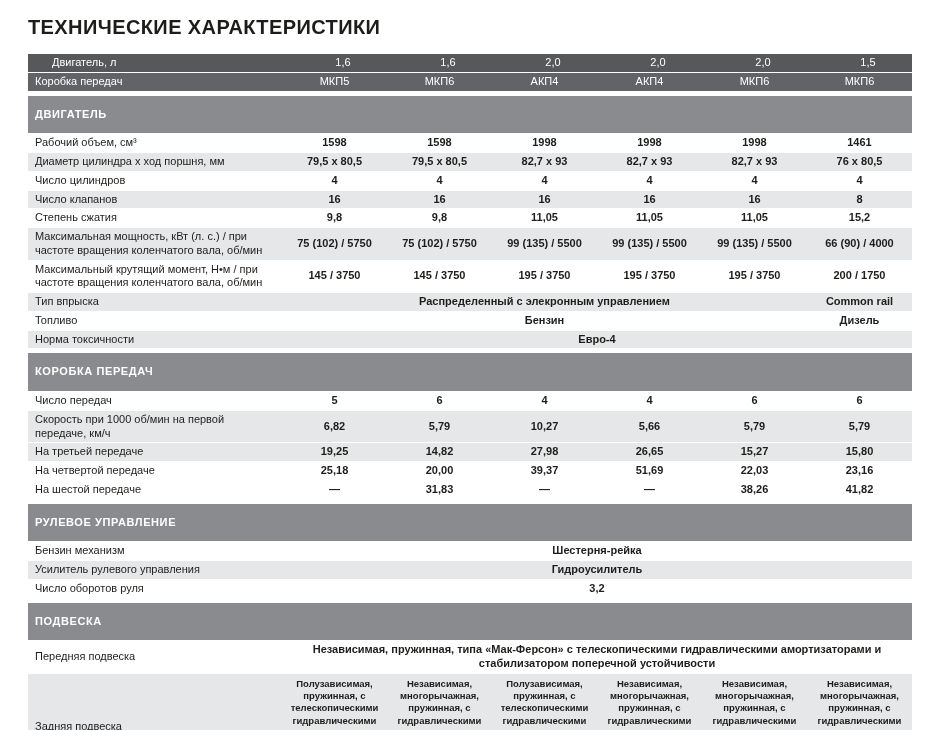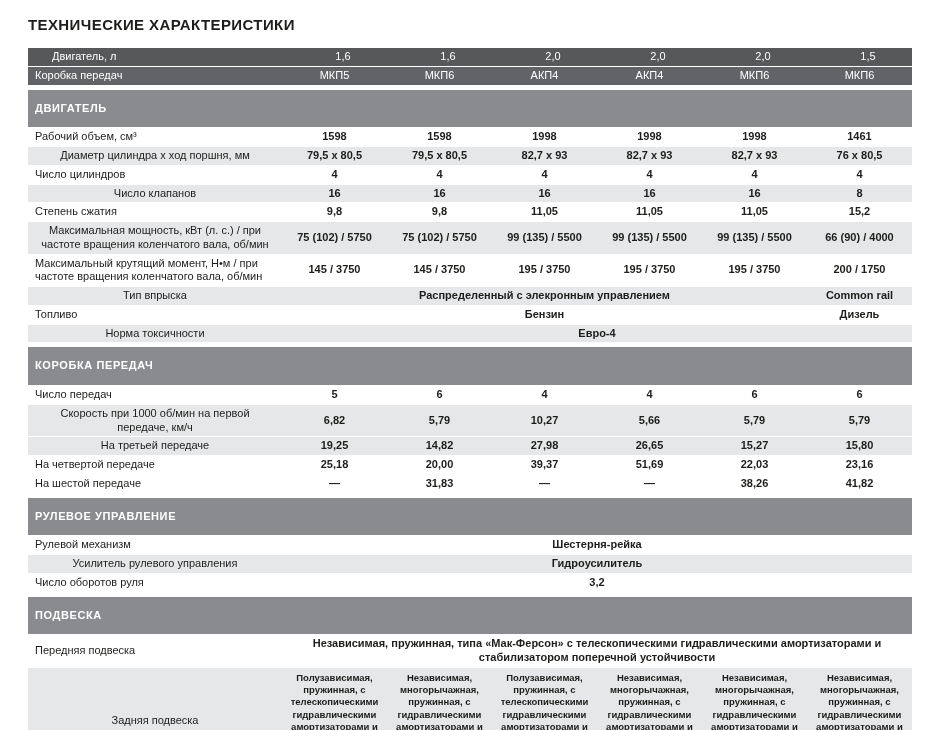--- a/index.html
+++ b/index.html
@@ -6,21 +6,21 @@
   html, body { background: #ffffff; }
   body {
     width: 938px;
     min-height: 730px;
     font-family: "Liberation Sans", sans-serif;
     color: var(--text, #1d1d1b);
     -webkit-font-smoothing: antialiased;
   }
   .page { padding: 16px 26px 0 28px; }
   .title {
-    font-size: 15px;
+    font-size: 20px;
     font-weight: bold;
     letter-spacing: 0.4px;
     color: var(--text, #1d1d1b);
     margin-bottom: 14px;
   }
   table.spec {
     width: 884px;
     border-collapse: separate;
     border-spacing: 0 1px;
     table-layout: fixed;
@@ -38,21 +38,21 @@
   tr.hdr3 td { background: var(--header-row3, #7c7d80); }
   tr.sec td {
     background: var(--section-header, #8a8b8e);
     color: #ffffff;
     font-weight: bold;
     letter-spacing: 0.6px;
     height: 15px;
     padding: 12px 7px;
   }
   tr.white td { background: var(--row-white, #ffffff); }
-  tr.gray td { background: var(--row-alt, #e6e7e8); text-align: center; }
+  tr.gray td { background: var(--row-alt, #e6e7e8); }
   tr.spacer td { background: transparent; height: 3px; padding: 0; }
 </style>
 </head>
 <body>
 
 <div class="page">
   <h1 class="title">ТЕХНИЧЕСКИЕ ХАРАКТЕРИСТИКИ</h1>
 
   <table class="spec">
     <colgroup>
@@ -217,21 +217,21 @@
           <td class="val">38,26</td>
           <td class="val">41,82</td>
         </tr>
         <tr class="spacer">
           <td colspan="7"></td>
         </tr>
         <tr class="sec">
           <td class="sec-title" colspan="7">РУЛЕВОЕ УПРАВЛЕНИЕ</td>
         </tr>
         <tr class="white">
-          <td class="lbl">Рулевой механизм</td>
+          <td class="lbl">Бензин механизм</td>
           <td class="val" colspan="6">Шестерня-рейка</td>
         </tr>
         <tr class="gray">
           <td class="lbl">Усилитель рулевого управления</td>
           <td class="val" colspan="6">Гидроусилитель</td>
         </tr>
         <tr class="white">
           <td class="lbl">Число оборотов руля</td>
           <td class="val" colspan="6">3,2</td>
         </tr>

